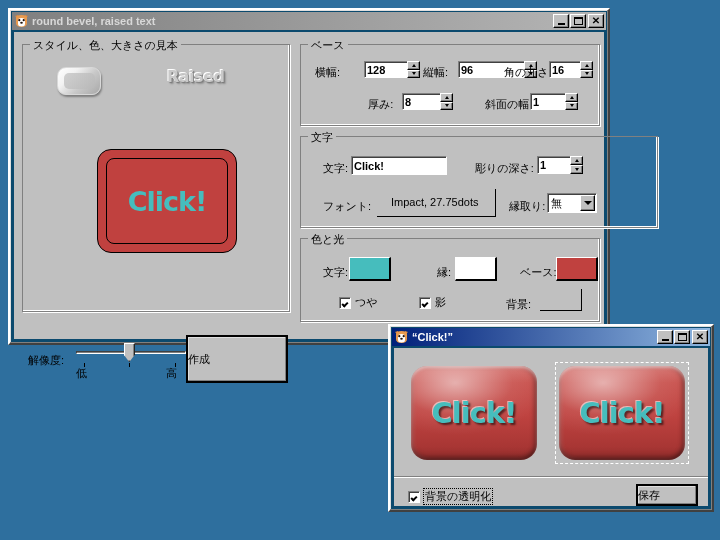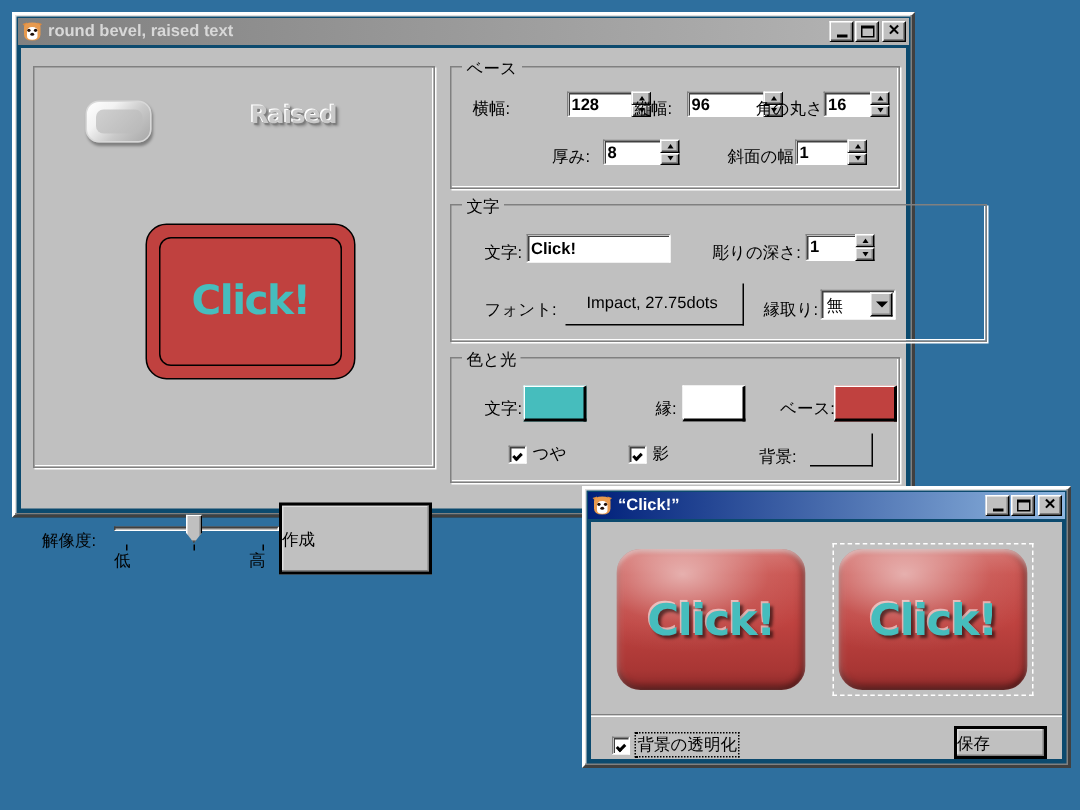--- a/index.html
+++ b/index.html
@@ -318,20 +318,21 @@
         </span>
       <span class="tb-btn close">
           <span class="tb-glyph-x">✕</span>
         </span>
     </span>
   </div>
 
   <div class="client">
 
     <div class="group" style="left:8px; top:12px; width:268px; height:268px;">
+      <span class="legend">スタイル、色、大きさの見本</span>
 
       <div class="sample-shape" style="left:34px; top:22px;"></div>
       <span class="sample-raised-text" style="left:144px; top:22px;">Raised</span>
 
       <div class="big-preview" id="bigPreview" style="left: 74px; top: 104px; width: 140px; height: 104px; background: rgb(192, 65, 63);">
         <div class="inner"></div>
         <div class="txt" id="bigPreviewTxt" style="color: rgb(70, 189, 189);">Click!</div>
       </div>
     </div>
 
@@ -347,35 +348,35 @@
     <span class="lbl" style="position:absolute; left:152px; top:334px;">高</span>
 
     <div class="btn default" style="position:absolute; left:172px; top:303px; width:102px; height:48px;">
       <span>作成</span>
     </div>
 
     <div class="group" style="left:286px; top:12px; width:300px; height:82px;">
       <span class="legend">ベース</span>
 
       <span class="lbl" style="position:absolute; left:14px; top:20px;">横幅:</span>
-      <div class="spin-wrap" style="position:absolute; left:45px; top:16px;padding-left:32px;">
+      <div class="spin-wrap" style="position:absolute; left:31px; top:16px;padding-left:32px;">
         <div class="tfield" style="width:44px; height:17px;">128</div>
         <div class="spin-btns">
           <div class="spin-b">
               <span class="spin-tri spin-up"></span>
             </div>
           <div class="spin-b">
               <span class="spin-tri spin-down"></span>
             </div>
         </div>
       </div>
 
       <span class="lbl" style="position:absolute; left:122px; top:20px;">縦幅:</span>
       <div class="spin-wrap" style="position:absolute; left:157px; top:16px;">
-        <div class="tfield" style="width:52px; height:17px;">96</div>
+        <div class="tfield" style="width:67px; height:17px;">96</div>
         <div class="spin-btns">
           <div class="spin-b">
               <span class="spin-tri spin-up"></span>
             </div>
           <div class="spin-b">
               <span class="spin-tri spin-down"></span>
             </div>
         </div>
       </div>
 

